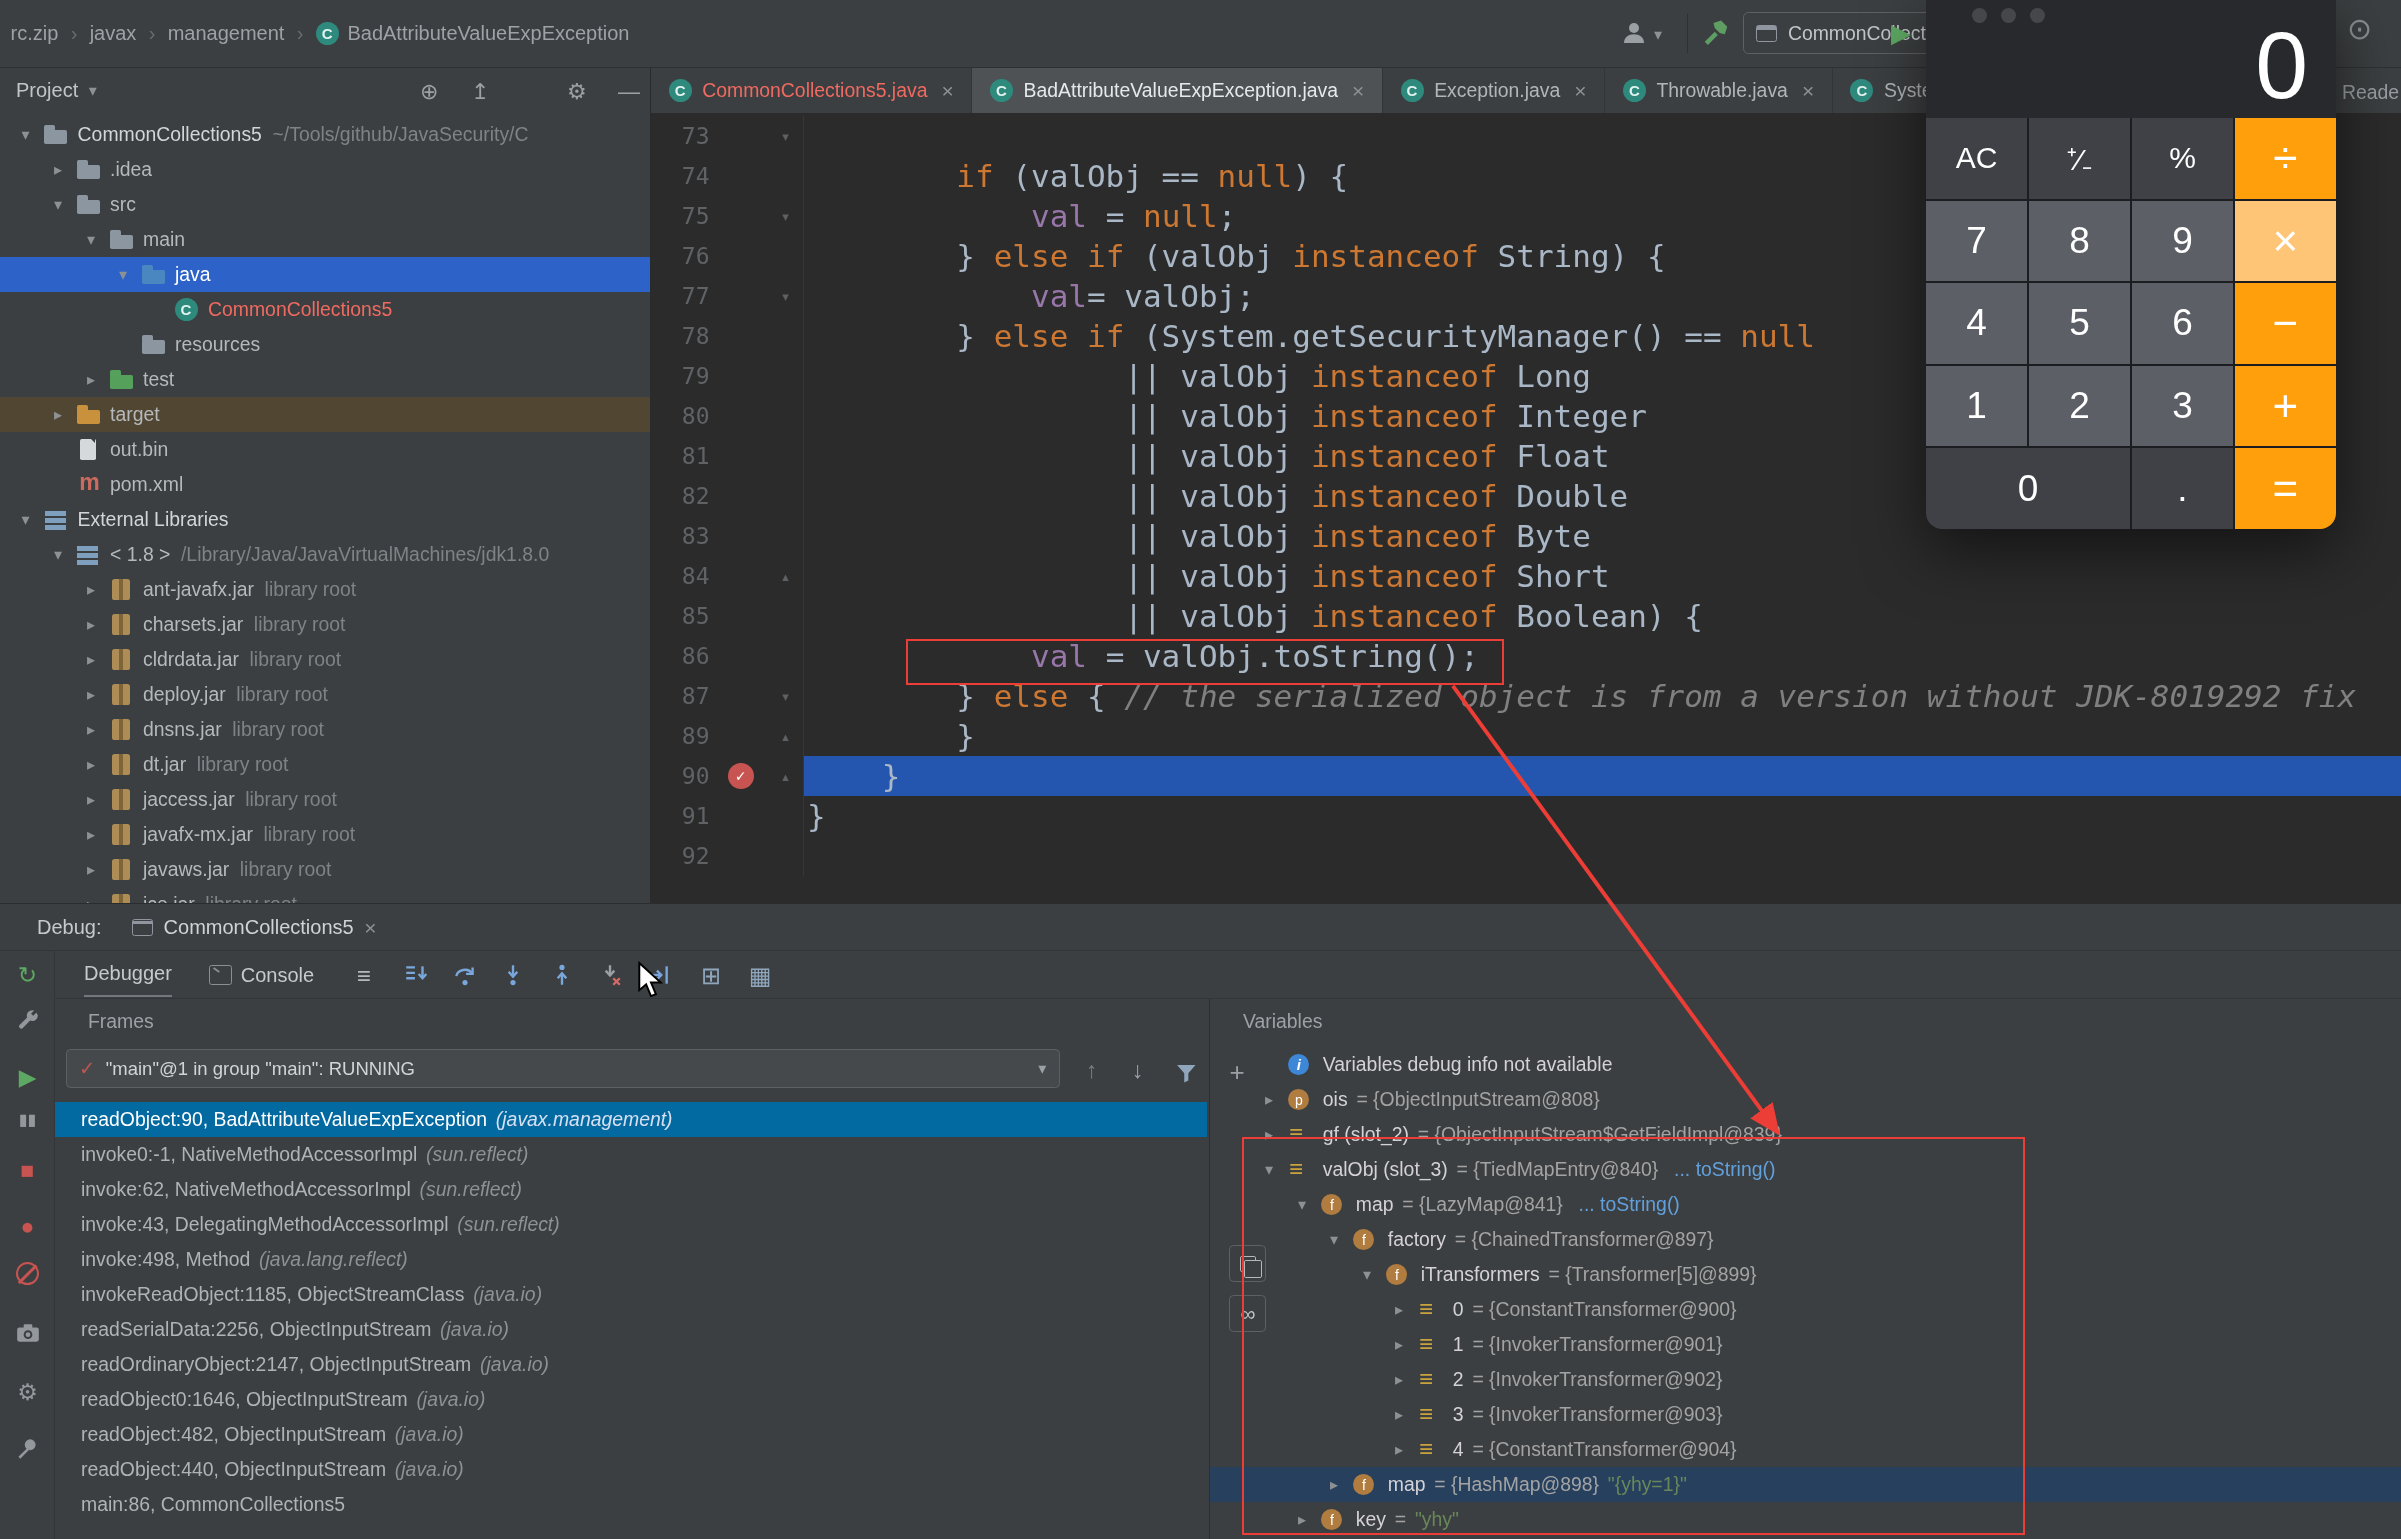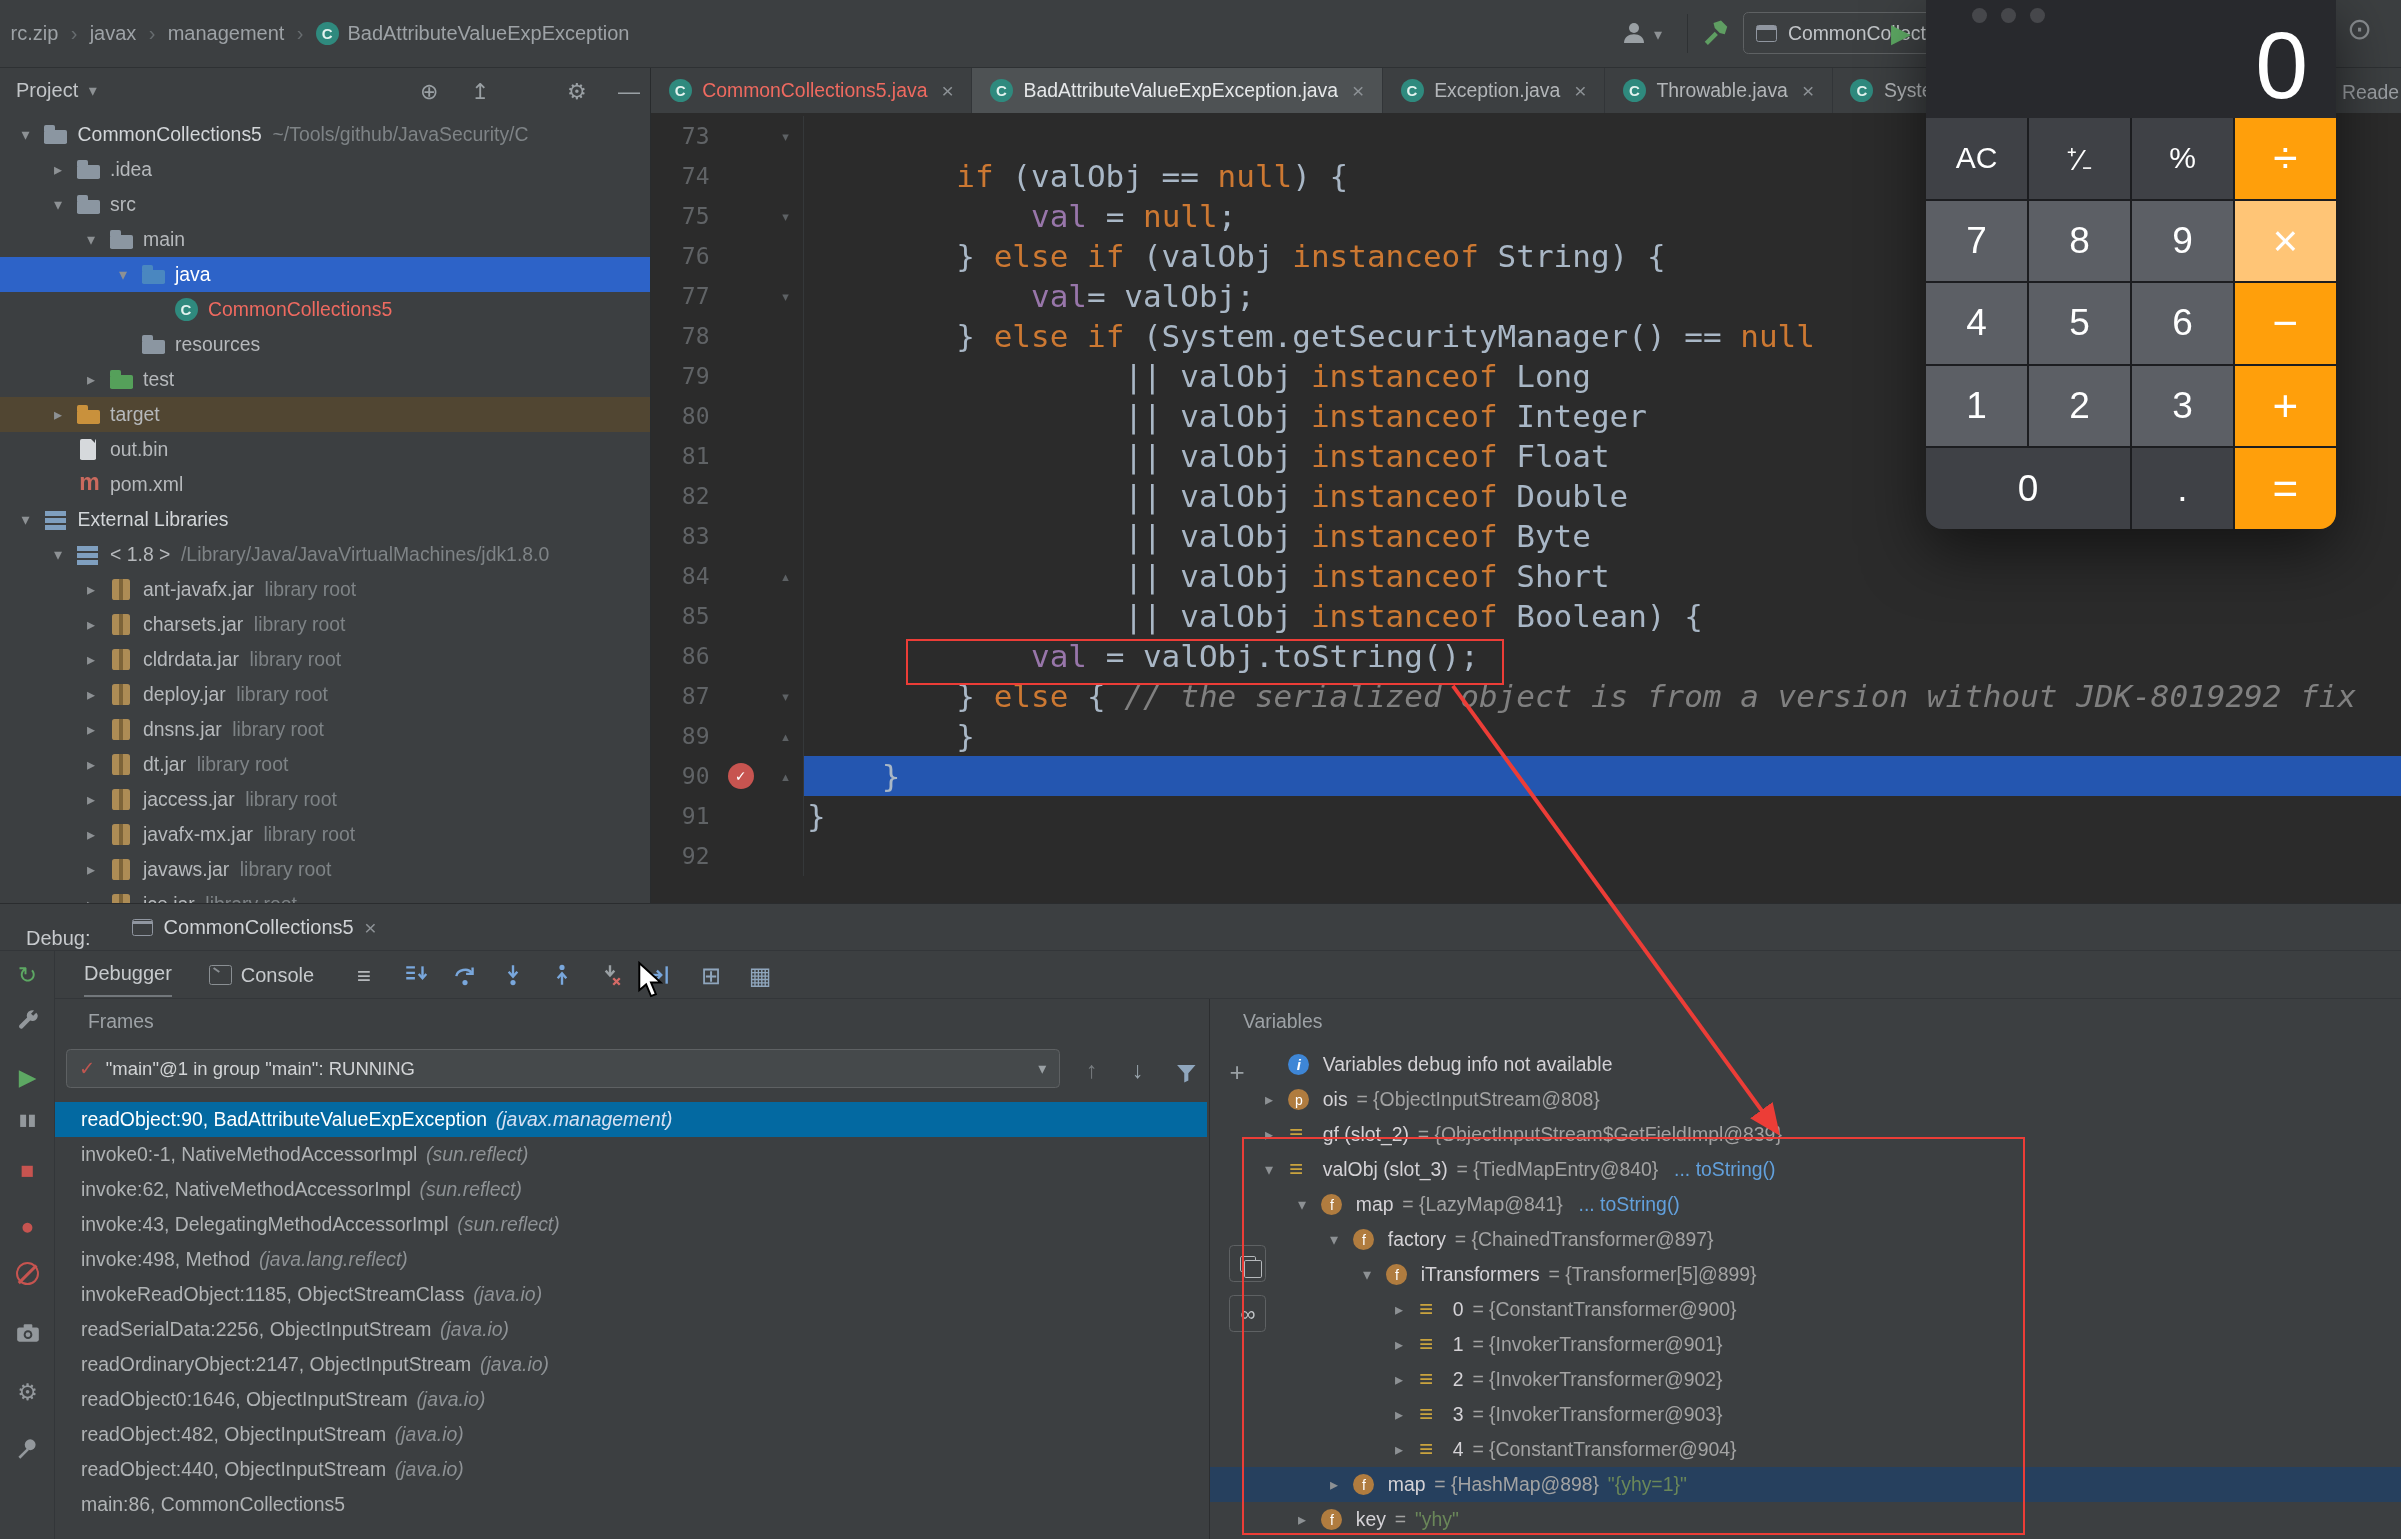--- a/index.html
+++ b/index.html
@@ -85,22 +85,22 @@
 .bp.on::after{content:"✓"}
 .foldcol{width:35px;flex:none;text-align:center;color:#5d6164;font-size:16.7px}
 .codetext{flex:1;white-space:pre;font-size:31px;color:#a9b7c6;border-left:0.9px solid #35383a;
   padding-left:3px;height:40px;line-height:40px;overflow:hidden}
 .cline.exec .codetext{background:#2456b0}
 .k{color:#cc7832}.f{color:#9876aa}.s{color:#6a8759}
 .c{color:#808080;font-style:italic}.m{}.p{}.h{color:#7c8084}
 
 
 #debug{position:absolute;left:0;top:903px;width:2401px;height:636px;background:#3c3f41;border-top:0.9px solid #2a2c2e}
-#dbghead{position:absolute;left:0;top:0;width:2401px;height:47px;display:flex;align-items:flex-end;
-  border-bottom:0.9px solid #333639;padding-left:26px;font-size:20px;color:#c7cacd}
+#dbghead{position:absolute;left:0;top:0;width:2401px;height:47px;display:flex;align-items:center;
+  border-bottom:0.9px solid #333639;padding-left:37px;font-size:20px;color:#c7cacd}
 #dbgtab{position:absolute;left:132px;top:0;height:47px;display:flex;align-items:center;gap:10.6px;font-size:20px;color:#d0d3d6}
 #dbgtab .x{color:#8d9296;font-size:21px}
 #strip{position:absolute;left:0;top:47px;width:55px;height:589px;border-right:0.9px solid #333639}
 .sic{position:absolute;left:0;width:55px;text-align:center;font-size:23px;color:#93989c}
 .sic.green{color:#5da863}.sic.red{color:#c75450}
 .st1{top:10.6px}.st2{top:57px}.st3{top:113px}.st4{top:159px}.st5{top:206px}
 .st6{top:262px}.st7{top:311px}.st8{top:369px}.st9{top:428px}.st10{top:484px}
 .mute-bp{display:inline-block;width:23px;height:23px;border:2.6px solid #c75450;border-radius:50%;position:relative}
 .mute-bp::after{content:"";position:absolute;left:-2.6px;top:8.8px;width:24.6px;height:2.6px;background:#c75450;transform:rotate(-45deg)}
 #dbgtoolbar{position:absolute;left:55px;top:47px;width:2346px;height:48px;border-bottom:0.9px solid #333639}

